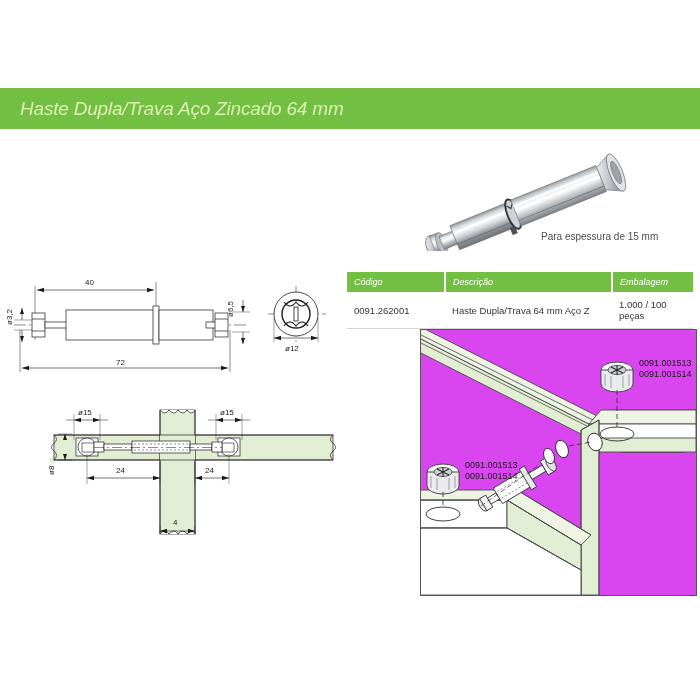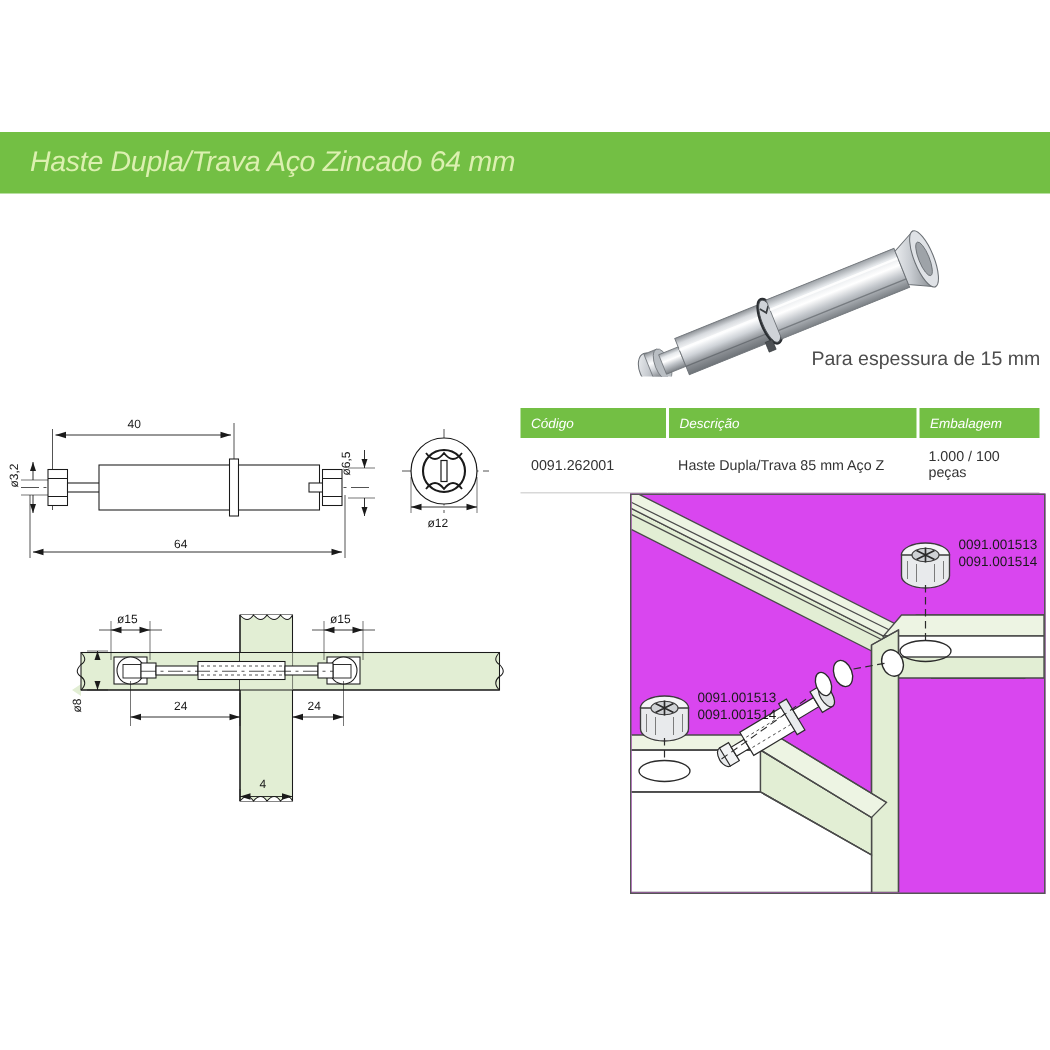--- a/index.html
+++ b/index.html
@@ -50,21 +50,21 @@
     position: absolute;
     left: 405px;
     top: 125px;
     width: 290px;
     height: 110px;
   }
   .photo-caption {
     position: absolute;
     left: 136px;
     top: 90px;
-    font-size: 13px;
+    font-size: 10px;
     color: #4d4d4d;
     white-space: nowrap;
   }
 
   
   .spec-table {
     position: absolute;
     left: 347px;
     top: 256px;
     width: 346px;
@@ -209,21 +209,21 @@
     <thead>
       <tr>
         <th class="col-codigo">Código</th>
         <th class="col-desc">Descrição</th>
         <th class="col-emb">Embalagem</th>
       </tr>
     </thead>
     <tbody>
       <tr>
         <td>0091.262001</td>
-        <td>Haste Dupla/Trava 85 mm Aço Z</td>
+        <td>Haste Dupla/Trava 64 mm Aço Z</td>
         <td>1.000 / 100 peças</td>
       </tr>
     </tbody>
   </table>
 
   <div class="tech-top">
     <svg width="330" height="115" viewBox="0 0 330 115">
       <g stroke="#1a1a1a" fill="none" stroke-width="0.7">
 
         <line x1="27" y1="18" x2="27" y2="72" stroke-width="0.5"></line>
@@ -283,21 +283,21 @@
 
         <line x1="266" y1="70" x2="310" y2="70" stroke-width="0.6"></line>
         <path d="M266,70 l7,-2.2 l0,4.4 Z" fill="#1a1a1a" stroke="none"></path>
         <path d="M310,70 l-7,-2.2 l0,4.4 Z" fill="#1a1a1a" stroke="none"></path>
         <line x1="266" y1="50" x2="266" y2="74" stroke-width="0.4"></line>
         <line x1="310" y1="50" x2="310" y2="74" stroke-width="0.4"></line>
       </g>
     </svg>
 
     <div class="dim-label" style="left:77px; top:10px;">40</div>
-    <div class="dim-label" style="left:108px; top:90px;">64</div>
+    <div class="dim-label" style="left:108px; top:90px;">72</div>
     <div class="dim-label vert" style="left:6px; top:48px;">ø3,2</div>
     <div class="dim-label vert" style="left:227px; top:40px;">ø6,5</div>
     <div class="dim-label" style="left:277px; top:76px;text-align:center;">ø12</div>
   </div>
 
   <div class="tech-bottom">
     <svg width="330" height="140" viewBox="0 0 330 140">
       <g stroke="#1a1a1a" fill="none" stroke-width="0.7">
 
         <path d="M46,37 L46,58 L40,62 L46,66 L46,62 L325,62 L325,37 Z" fill="#e2eed4" stroke="none"></path>

